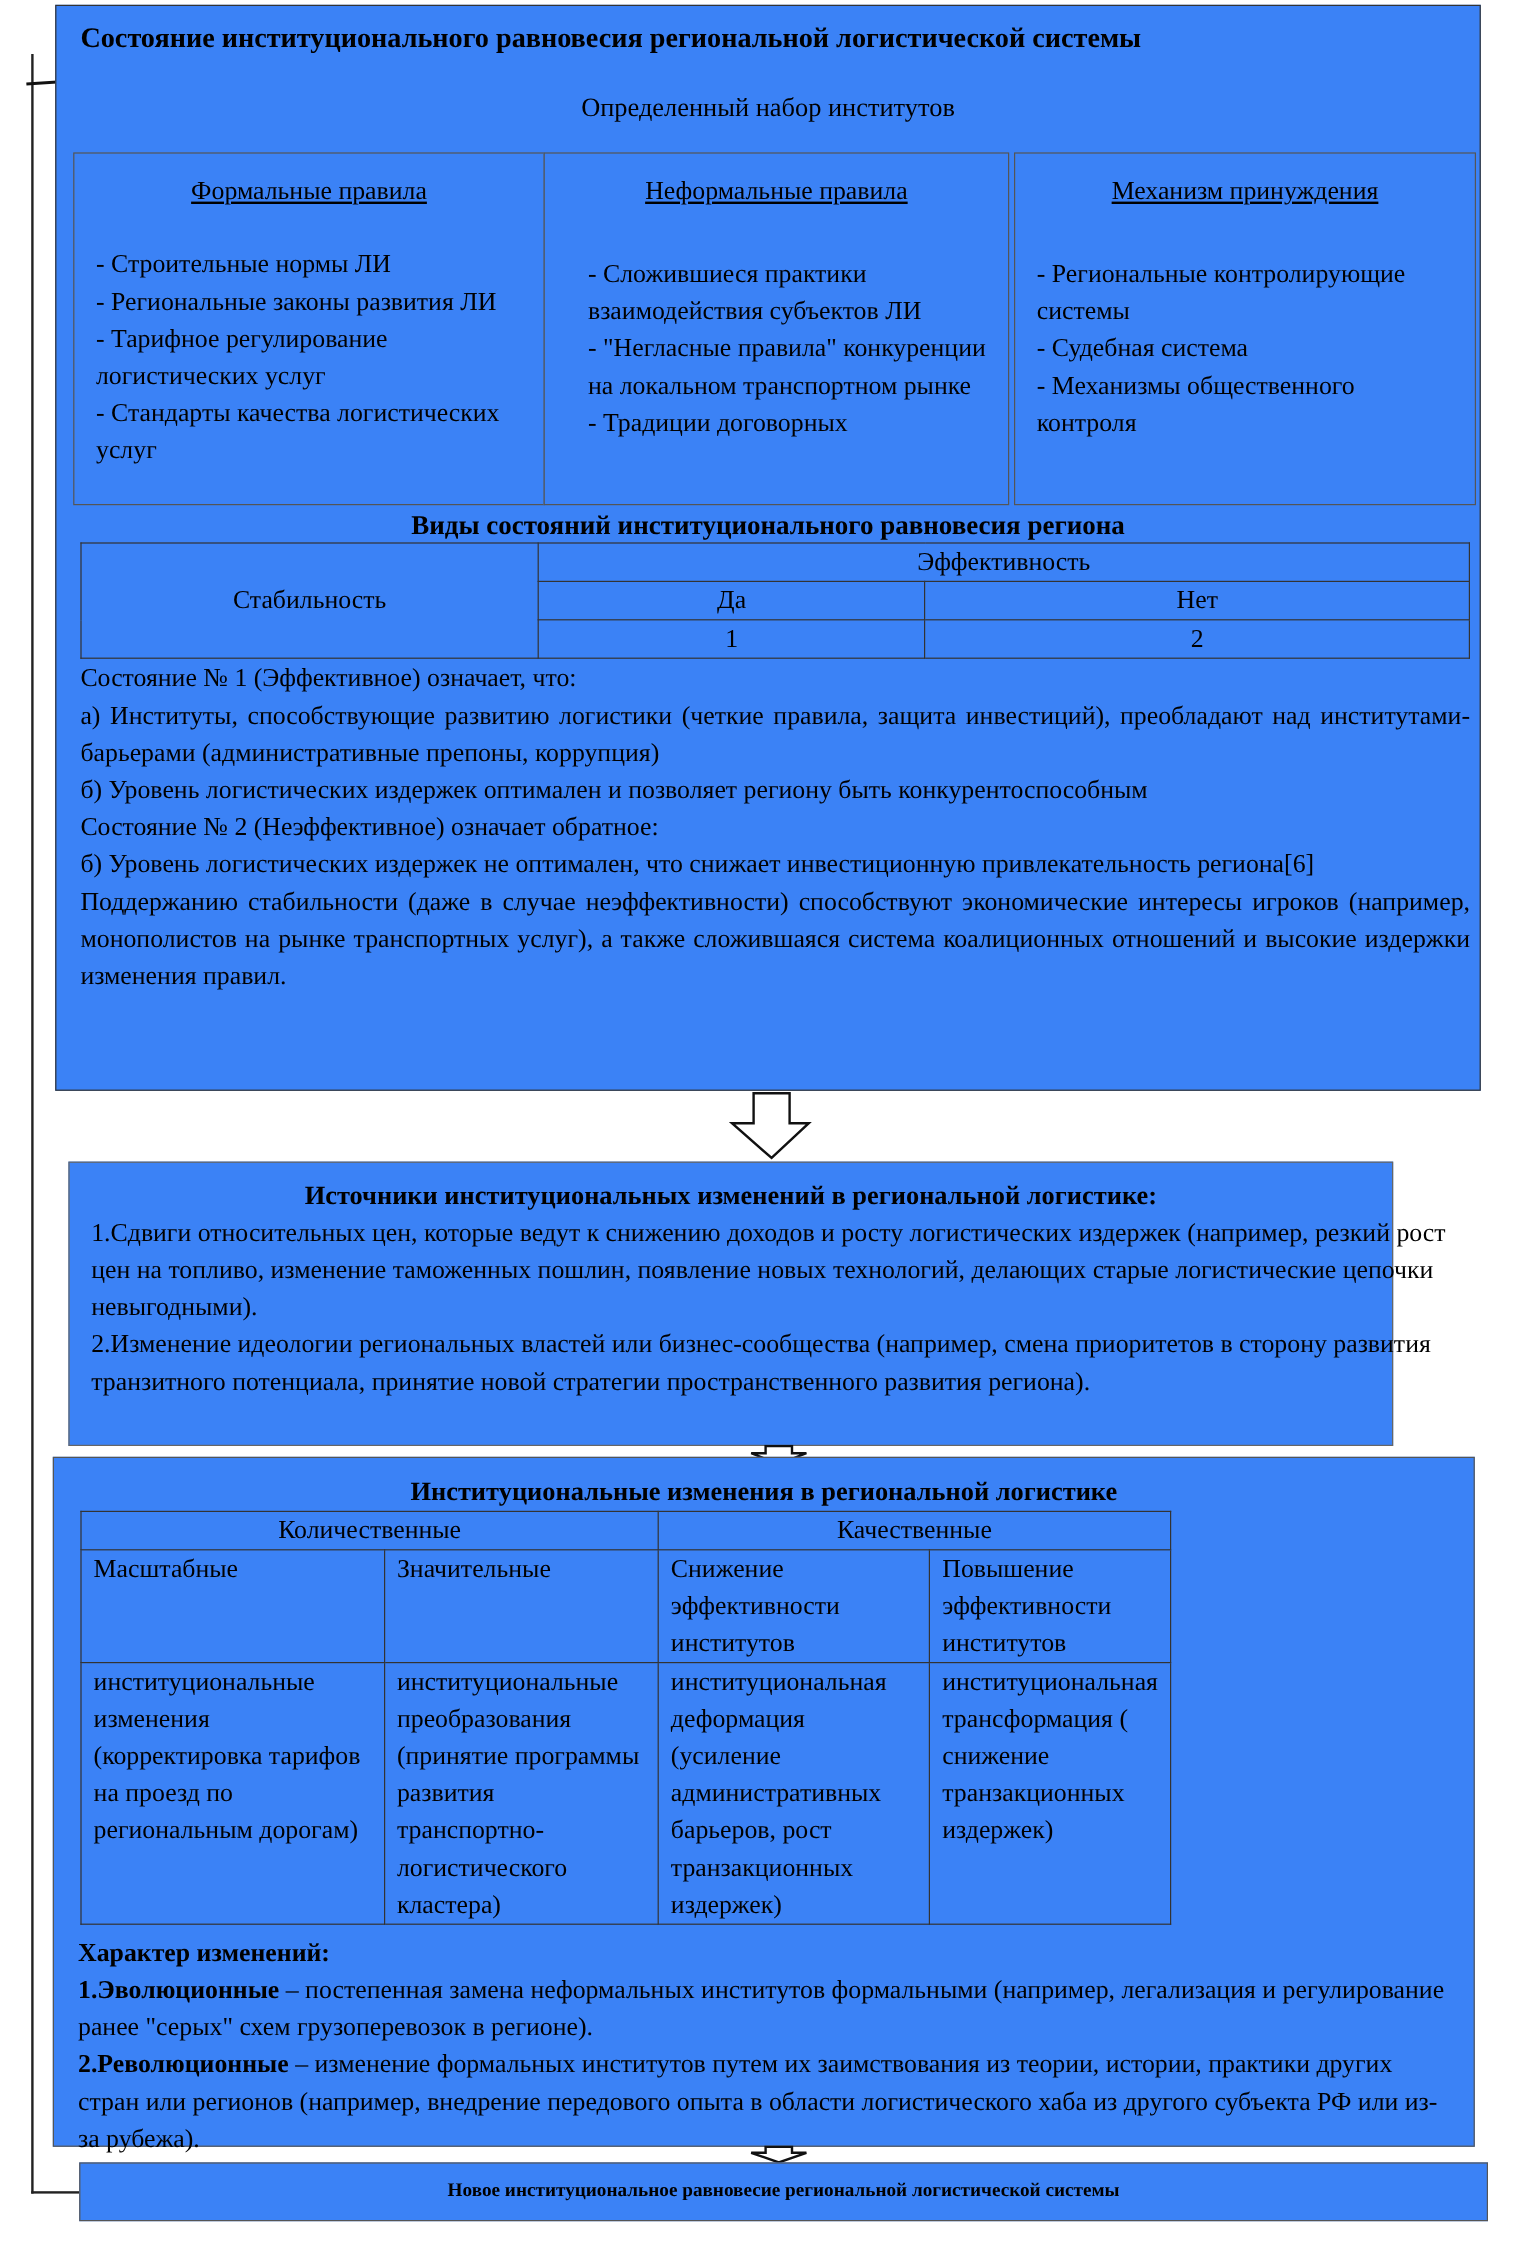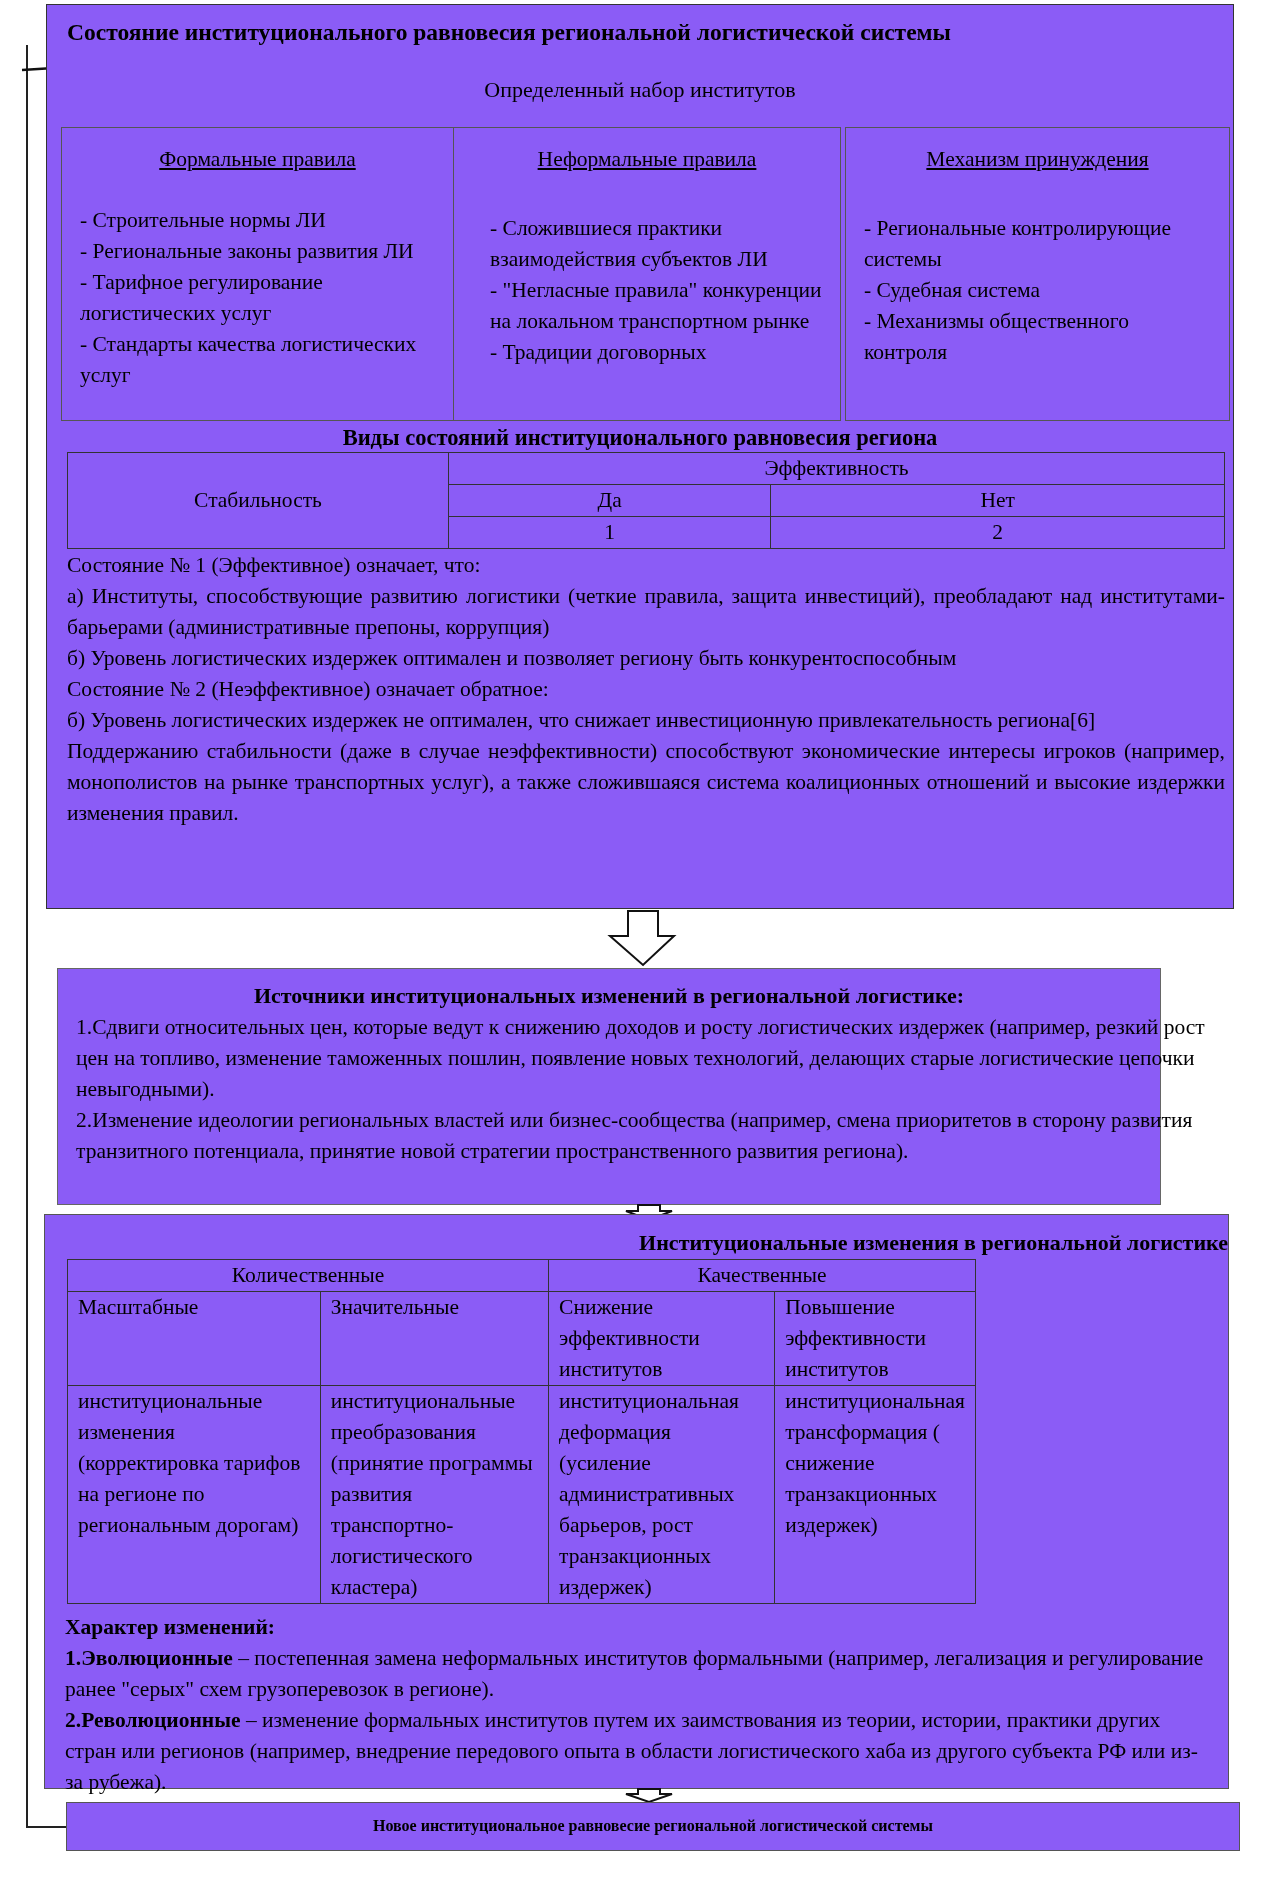--- a/index.html
+++ b/index.html
@@ -1,19 +1,19 @@
 <!DOCTYPE html>
 <html><head>
 <meta charset="utf-8">
 <style>
   html, body { margin: 0; padding: 0; background: #ffffff; }
   body { width: 1268px; height: 1878px; position: relative; overflow: hidden;
          font-family: "Liberation Serif", "DejaVu Serif", serif; color: #000; }
   .abs { position: absolute; box-sizing: border-box; }
-  .box { border: 1.5px solid #444; background: #8b5cf6; }
+  .box { border: 1.5px solid #444; background: #3b82f6; }
   .title-bold { font-weight: bold; font-size: 23px; }
   .t21 { font-size: 21.5px; line-height: 31px; }
   .center { text-align: center; }
   .ul { text-decoration: underline; }
   .just { text-align: justify; text-align-last: left; }
   table.grid { border-collapse: collapse; width: 100%; }
   table.grid td { border: 1.5px solid #333; padding: 0 10px; vertical-align: top; font-size: 21.5px; line-height: 31px; }
   table.grid td.c { text-align: center; vertical-align: middle; padding: 0; }
   .line { background: #222; }
   ul.plain { list-style: none; margin: 0; padding: 0; }
@@ -100,36 +100,36 @@
     <p class="para">1.Сдвиги относительных цен, которые ведут к снижению доходов и росту логистических издержек (например, резкий рост цен на топливо, изменение таможенных пошлин, появление новых технологий, делающих старые логистические цепочки невыгодными).</p>
     <p class="para">2.Изменение идеологии региональных властей или бизнес-сообщества (например, смена приоритетов в сторону развития транзитного потенциала, принятие новой стратегии пространственного развития региона).</p>
   </div>
 </div>
 
 <svg class="abs" style="left:622px; top:1204px;" width="54" height="18" viewBox="0 0 54 18">
   <polygon points="16,1 38,1 38,7 50,7 27,16 4,7 16,7" fill="#fff" stroke="#111" stroke-width="2"></polygon>
 </svg>
 
 <div class="abs box" style="left:44px; top:1214px; width:1185px; height:575px; border-color:#555;">
-  <div class="abs center title-bold" style="left:0; width:100%; top:15px; font-size:22px;text-align:right;">Институциональные изменения в региональной логистике</div>
+  <div class="abs center title-bold" style="left:0; width:100%; top:15px; font-size:22px;">Институциональные изменения в региональной логистике</div>
   <div class="abs" style="left:22px; top:44px; width:909px;">
     <table class="grid">
       <tbody>
           <tr style="height:31px;">
         <td class="c" colspan="2">Количественные</td>
         <td class="c" colspan="2">Качественные</td>
       </tr>
       <tr>
         <td style="width:312px; height:93px;">Масштабные</td>
         <td style="width:246px;">Значительные</td>
         <td style="width:248px;">Снижение эффективности институтов</td>
         <td>Повышение эффективности институтов</td>
       </tr>
       <tr>
-        <td style="height:217px;">институциональные изменения (корректировка тарифов на регионе по региональным дорогам)</td>
+        <td style="height:217px;">институциональные изменения (корректировка тарифов на проезд по региональным дорогам)</td>
         <td>институциональные преобразования (принятие программы развития транспортно-логистического кластера)</td>
         <td>институциональная деформация (усиление административных барьеров, рост транзакционных издержек)</td>
         <td>институциональная трансформация ( снижение транзакционных издержек)</td>
       </tr>
     </tbody>
       </table>
   </div>
   <div class="abs t21" style="left:20px; top:397px; width:1140px;">
     <div class="title-bold" style="font-size:21.5px;">Характер изменений:</div>
     <p class="para"><b>1.Эволюционные</b><span> – постепенная замена неформальных институтов формальными (например, легализация и регулирование ранее "серых" схем грузоперевозок в регионе).</span></p>

